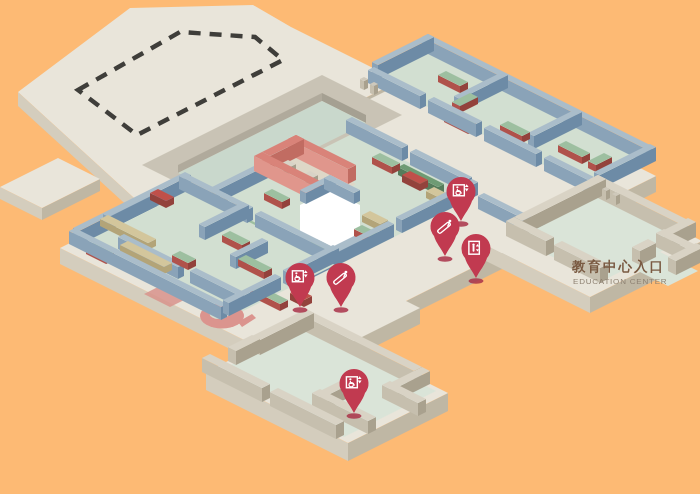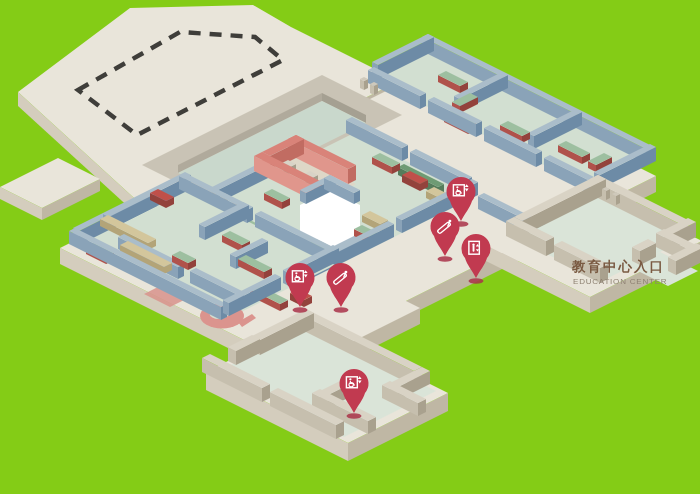--- a/index.html
+++ b/index.html
@@ -1,16 +1,16 @@
 <!DOCTYPE html>
 <html><head>
 <meta charset="utf-8">
 <style>
   html,body{margin:0;padding:0;background:#ffffff;}
-  .stage{position:relative;width:700px;height:494px;background:#84cc16;overflow:hidden;
+  .stage{position:relative;width:700px;height:494px;background:#fdba74;overflow:hidden;
          font-family:"Liberation Sans",sans-serif;}
   svg{position:absolute;left:0;top:0;}
   text.zh{font-family:"DejaVu Serif",serif;font-size:13.5px;letter-spacing:2px;font-weight:bold;}
   text.en{font-family:"Liberation Sans",sans-serif;font-size:8px;letter-spacing:0.8px;}
   .pin{cursor:pointer;}
 </style>
 </head>
 <body>
 
 <div class="stage">

